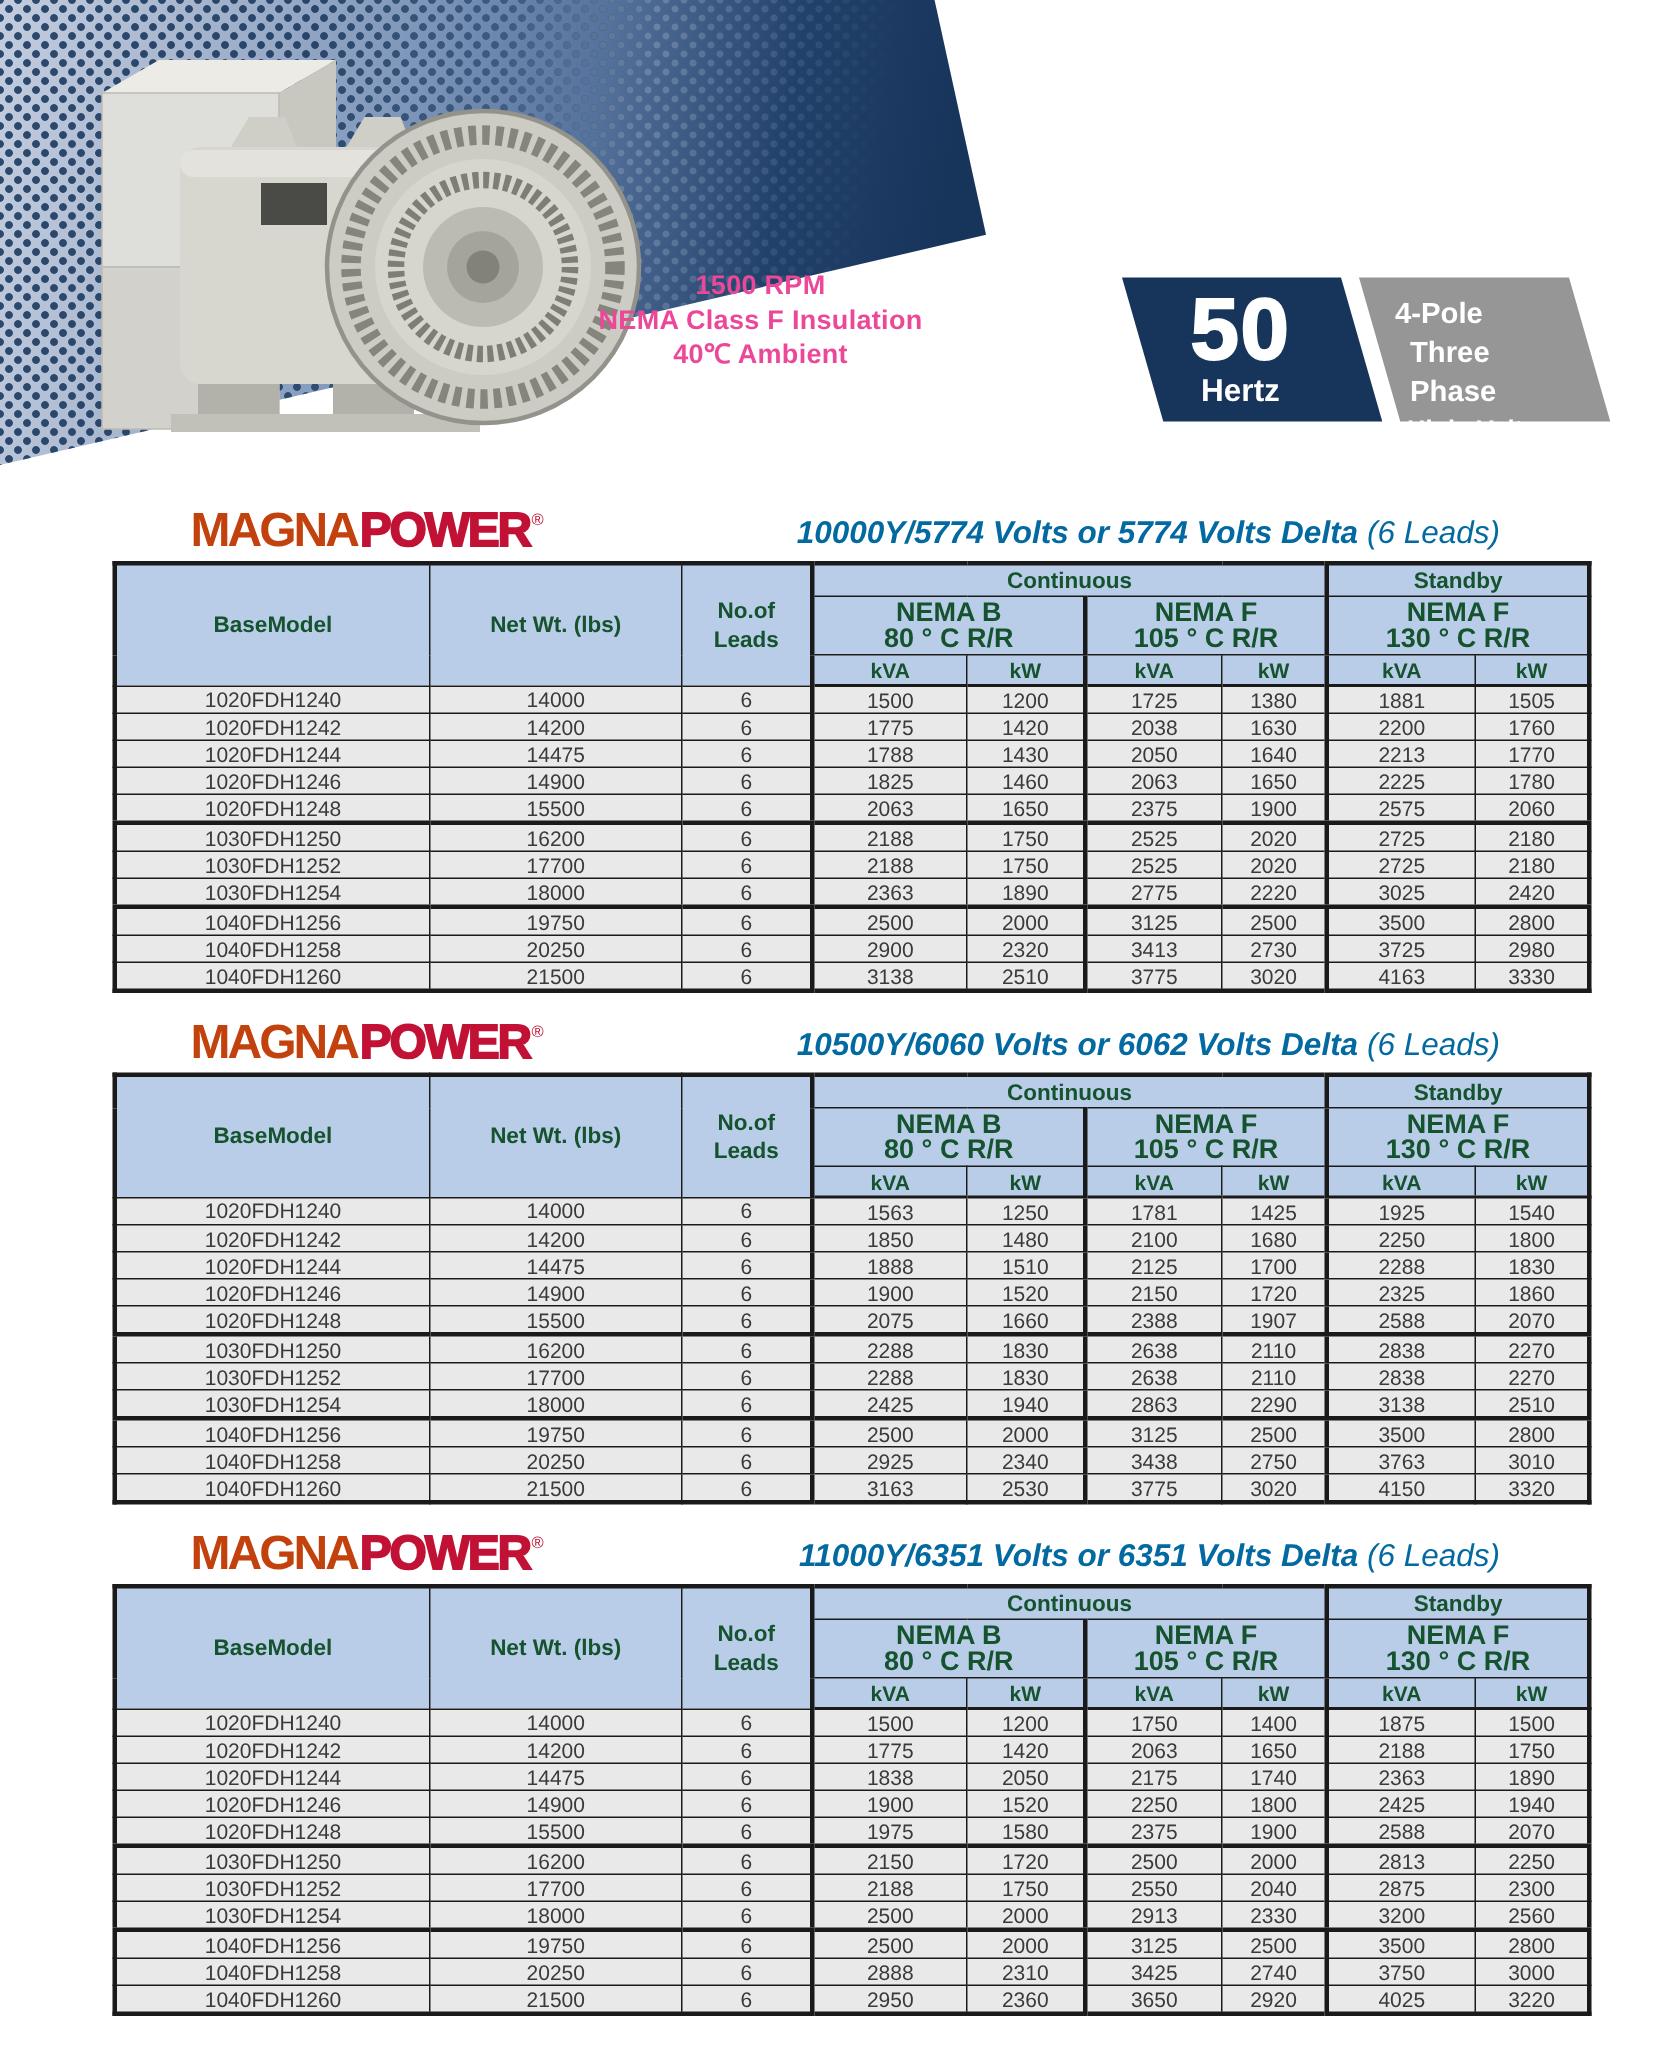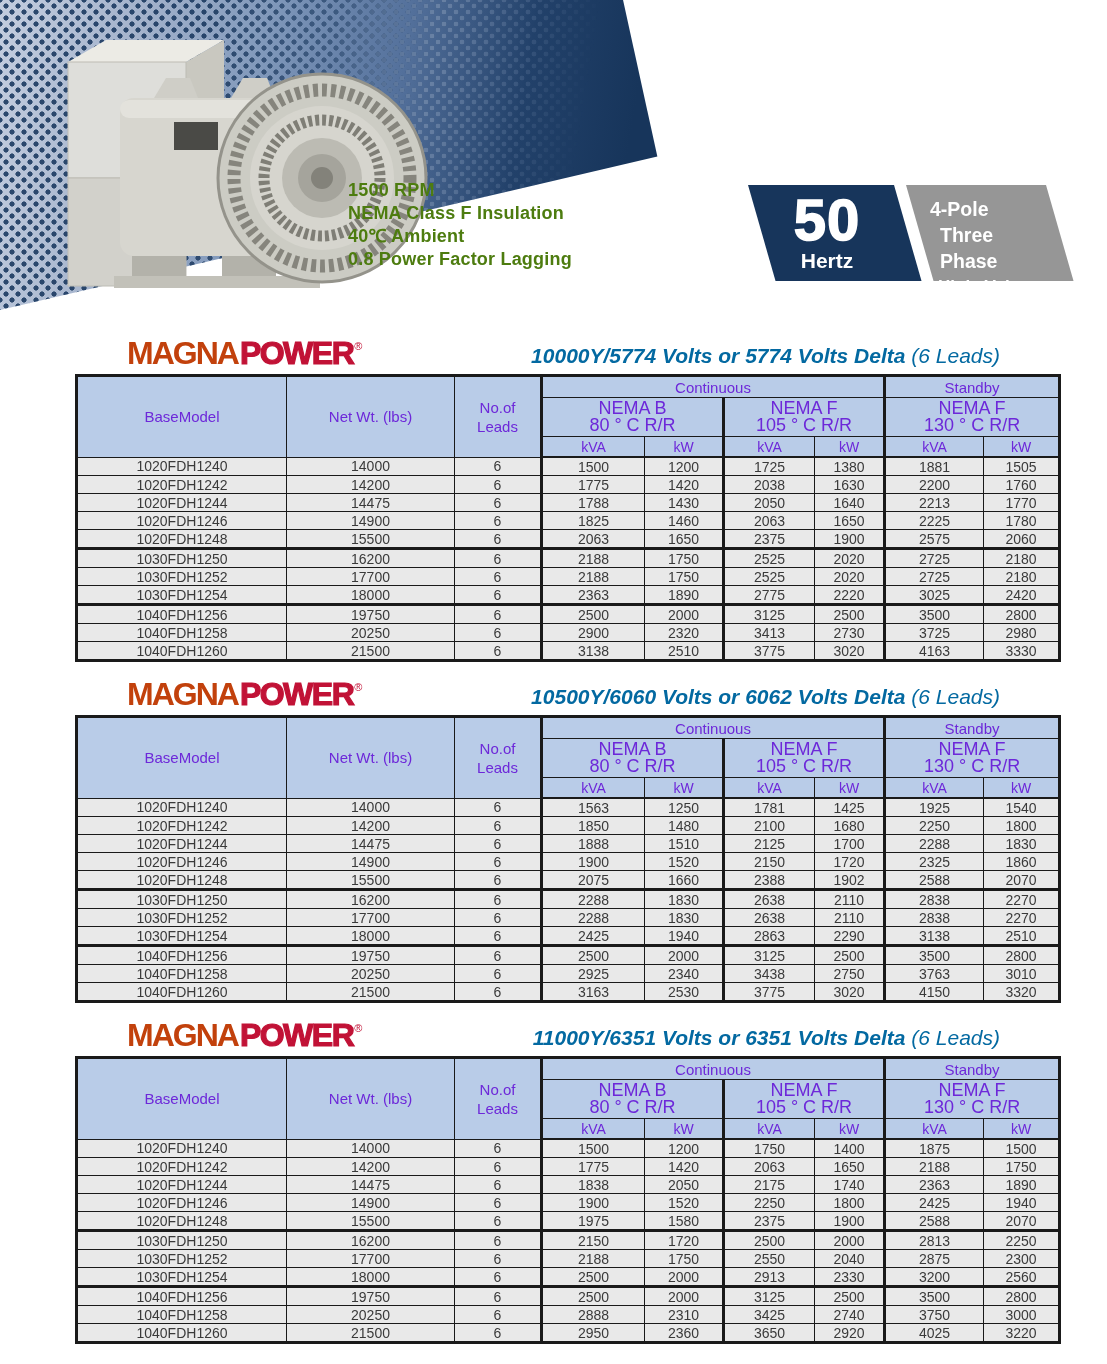--- a/index.html
+++ b/index.html
@@ -29,22 +29,22 @@
     background-image:
       radial-gradient(circle,#8fa3c1 2.1px,rgba(143,163,193,0) 2.7px),
       radial-gradient(circle,#8fa3c1 2.1px,rgba(143,163,193,0) 2.7px);
     background-size:12px 12px,12px 12px;
     background-position:0 0,6px 6px;
     -webkit-mask-image:linear-gradient(99deg,transparent 48%,rgba(0,0,0,.55) 62%,rgba(0,0,0,.25) 72%,transparent 85%);
     mask-image:linear-gradient(99deg,transparent 48%,rgba(0,0,0,.55) 62%,rgba(0,0,0,.25) 72%,transparent 85%);
   }
   .generator{position:absolute;left:28px;top:10px;width:412px;height:300px;}
   .spec-block{
-    position:absolute;left:348px;top:179px;width:390px;text-align:left;
-    font-size:18px;font-weight:bold;color:#4d7c0f;line-height:23px;letter-spacing:.2px;
+    position:absolute;left:312px;top:179px;width:390px;text-align:center;
+    font-size:18px;font-weight:bold;color:#ec4899;line-height:23px;letter-spacing:.2px;
   }
   .spec-line sup{font-size:11px;vertical-align:5px;}
   .freq-badge{
     position:absolute;left:748px;top:185px;width:146px;height:96px;
     transform:skewX(16deg);transform-origin:0 0;
   }
   .freq-inner{
     transform:skewX(-16deg);transform-origin:0 0;width:100%;height:100%;
     display:flex;flex-direction:column;align-items:center;justify-content:center;
     color:#fff;padding-left:12px;box-sizing:border-box;
@@ -74,21 +74,21 @@
   .table-title{position:absolute;right:58px;bottom:6px;font-size:21px;color:#0369a1;white-space:nowrap;font-style:italic;}
   .title-bold{font-weight:700;}
   .title-normal{font-weight:400;}
   table.spec-table{
     width:983px;border-collapse:collapse;table-layout:fixed;
     border:3px solid #1a1a1a;
   }
   .spec-table th,.spec-table td{
     border:1.8px solid #1a1a1a;text-align:center;vertical-align:middle;padding:0;
   }
-  .spec-table th{background:#b9cce8;color:#6d28d9;font-weight:400;}
+  .spec-table th{background:#b9cce8;color:#14532d;font-weight:700;}
   .spec-table td{background:#e9e9e9;color:#3a3a3a;}
   .hrow-a th{height:20px;font-size:15px;}
   .th-main{font-size:16.5px;line-height:19px;}
   .hrow-b th{height:38px;font-size:18px;line-height:17.5px;}
   .hrow-c th{height:19px;font-size:14px;border-bottom-width:2.6px;}
   tbody td{height:17px;font-size:14px;}
   .bl-thick{border-left-width:3px !important;}
   tr.group-end td{border-bottom-width:3px;}
 </style>
 </head>
@@ -128,21 +128,20 @@
           <circle cx="294" cy="168" r="24" fill="#a5a49c"></circle>
           <circle cx="294" cy="168" r="11" fill="#83827a"></circle>
         </g>
       </svg>
     </div>
 
     <div class="spec-block">
         <div class="spec-line">1500 RPM</div>
         <div class="spec-line">NEMA Class F Insulation</div>
         <div class="spec-line">40℃ Ambient</div>
-        <div class="spec-line">0.8 Power Factor Lagging</div>
       </div>
 
     <div class="freq-badge" style="background:#17355b;">
       <div class="freq-inner">
         <div class="freq-value">50</div>
         <div class="freq-unit">Hertz</div>
       </div>
     </div>
 
     <div class="pole-badge" style="background:#969696;">
@@ -404,21 +403,21 @@
               <td class="bl-thick">2325</td>
               <td>1860</td>
             </tr>
             <tr class="group-end">
               <td>1020FDH1248</td>
               <td>15500</td>
               <td>6</td>
               <td class="bl-thick">2075</td>
               <td>1660</td>
               <td class="bl-thick">2388</td>
-              <td>1902</td>
+              <td>1907</td>
               <td class="bl-thick">2588</td>
               <td>2070</td>
             </tr>
             <tr>
               <td>1030FDH1250</td>
               <td>16200</td>
               <td>6</td>
               <td class="bl-thick">2288</td>
               <td>1830</td>
               <td class="bl-thick">2638</td>

